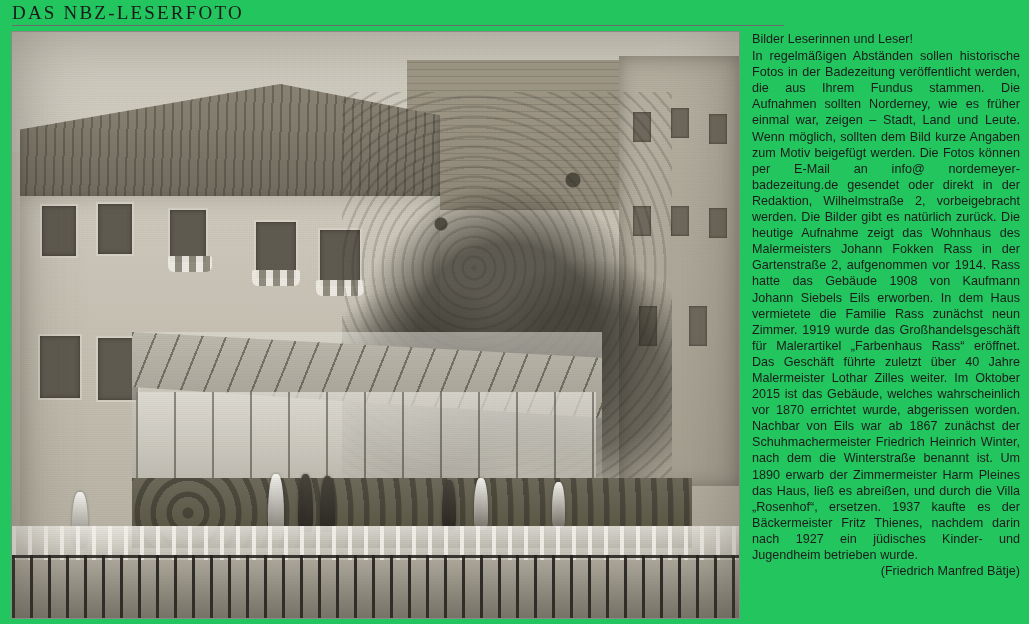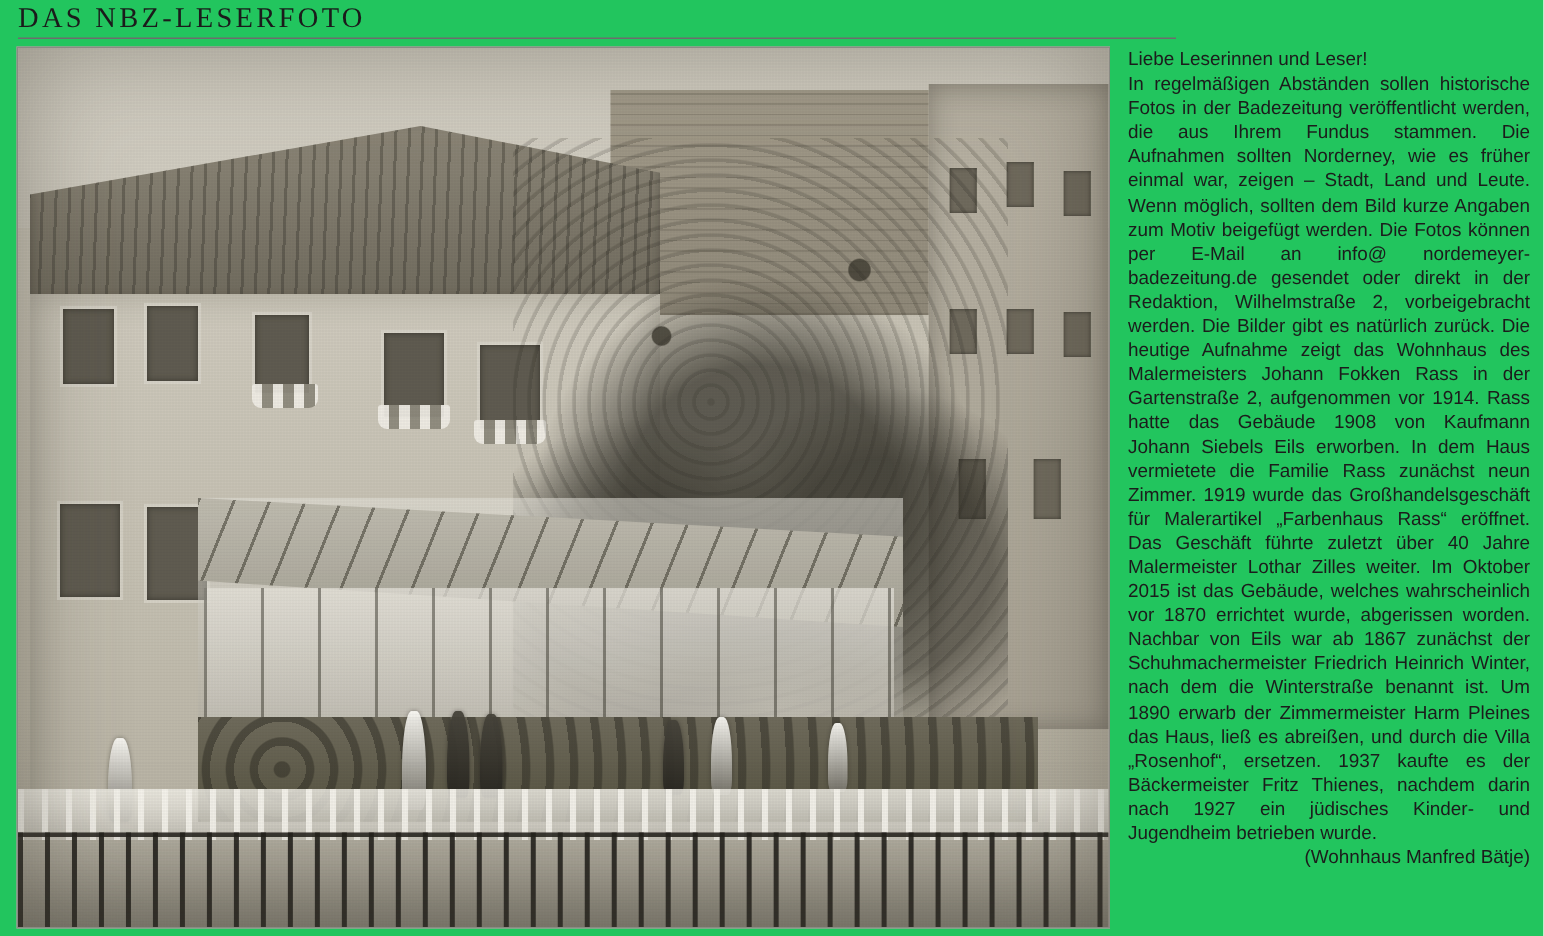--- a/index.html
+++ b/index.html
@@ -323,18 +323,18 @@
       <div class="ground"></div>
       <div class="fence"></div>
       <div class="iron-fence"></div>
 
       <div class="grain"></div>
       <div class="vignette"></div>
     </div>
   </div>
 
   <div class="text-col">
-    <p class="lead">Liebe Leserinnen und Leser!</p>
+    <p class="lead">Bilder Leserinnen und Leser!</p>
     <p class="body-text">In regelmäßigen Abständen sollen histo­rische Fotos in der Badezeitung veröffentlicht werden, die aus Ihrem Fundus stammen. Die Aufnahmen sollten Norderney, wie es früher einmal war, zeigen – Stadt, Land und Leute. Wenn möglich, sollten dem Bild kurze Angaben zum Motiv beigefügt wer­den. Die Fotos können per E-Mail an info@ nordemeyer-badezeitung.de gesendet oder direkt in der Redaktion, Wilhelmstraße 2, vorbeigebracht werden. Die Bilder gibt es natürlich zurück. Die heutige Aufnahme zeigt das Wohnhaus des Malermeisters Johann Fokken Rass in der Gartenstraße 2, aufge­nommen vor 1914. Rass hatte das Gebäude 1908 von Kaufmann Johann Siebels Eils er­worben. In dem Haus vermietete die Familie Rass zunächst neun Zimmer. 1919 wurde das Großhandelsgeschäft für Malerartikel „Farbenhaus Rass“ eröffnet. Das Geschäft führte zuletzt über 40 Jahre Malermeister Lothar Zilles weiter. Im Oktober 2015 ist das Gebäude, welches wahrscheinlich vor 1870 errichtet wurde, abgerissen worden. Nachbar von Eils war ab 1867 zunächst der Schuhma­chermeister Friedrich Heinrich Winter, nach dem die Winterstraße benannt ist. Um 1890 erwarb der Zimmermeister Harm Pleines das Haus, ließ es abreißen, und durch die Villa „Rosenhof“, ersetzen. 1937 kaufte es der Bäckermeister Fritz Thienes, nachdem darin nach 1927 ein jüdisches Kinder- und Jugendheim betrieben wurde.</p>
-    <p class="credit">(Wohnhaus Manfred Bätje)</p>
+    <p class="credit">(Friedrich Manfred Bätje)</p>
   </div>
 
 </div>
 
 </body></html>

